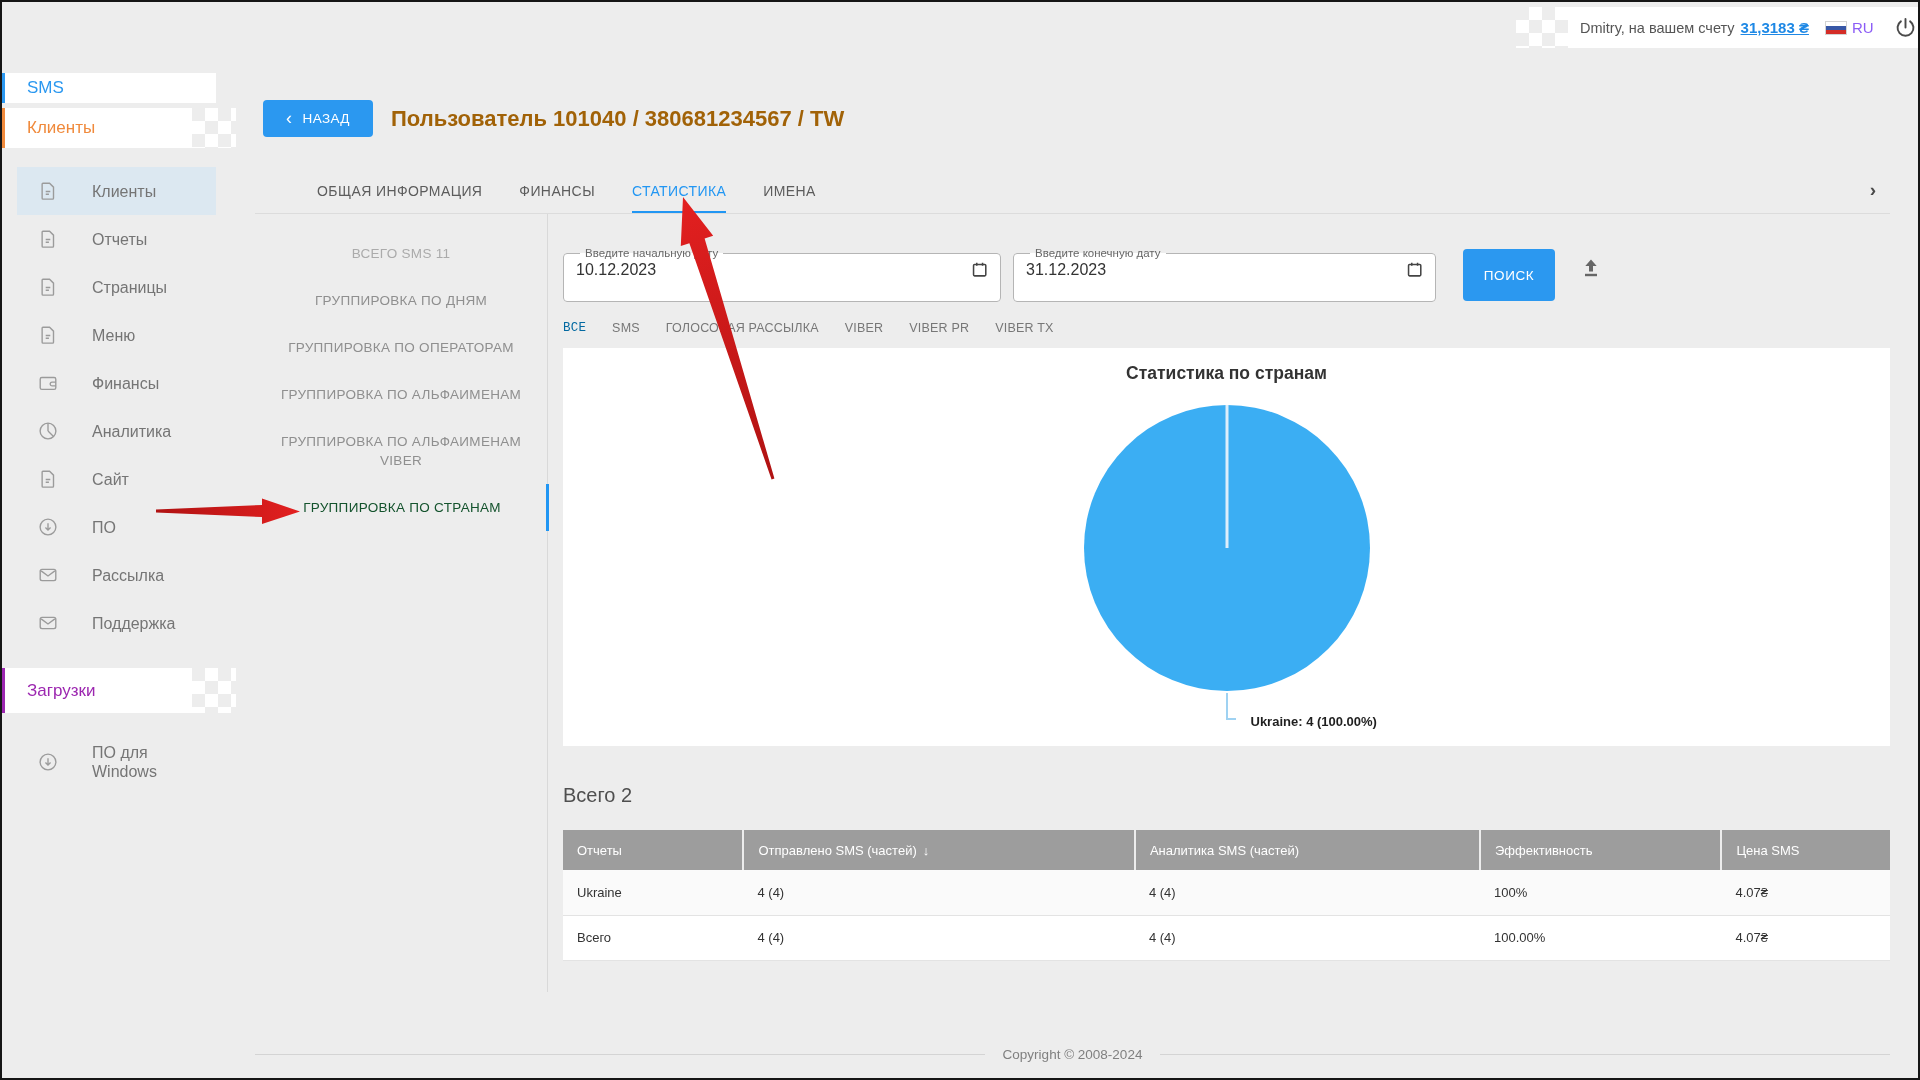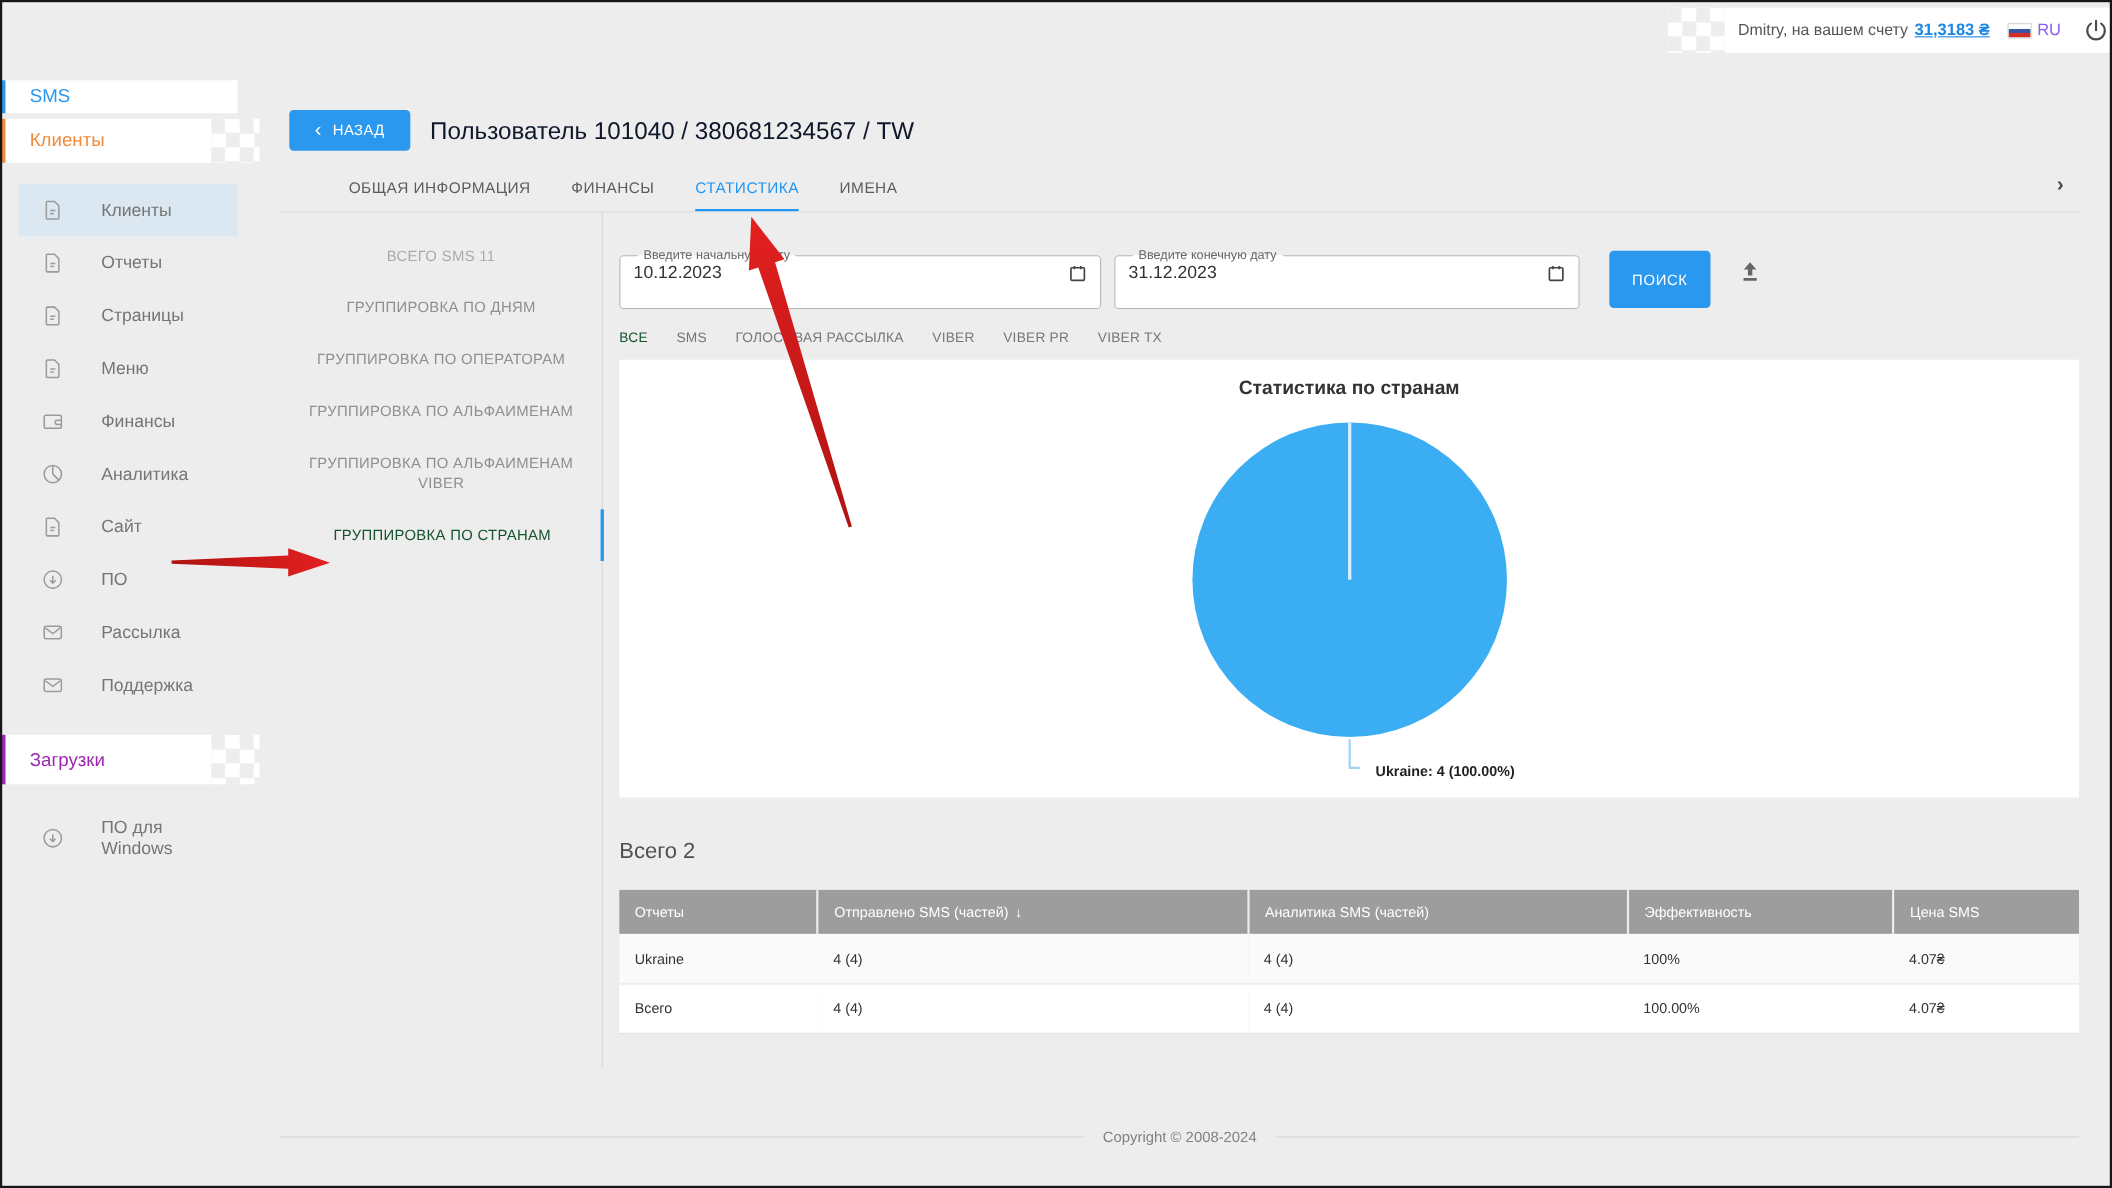--- a/index.html
+++ b/index.html
@@ -46,23 +46,23 @@
 
   
   .main { position:absolute; left:255px; top:0; width:1635px; z-index:1; }
   .titlerow { margin-top:100px; display:flex; align-items:center; }
   .back {
     margin-left:8px; width:110px; height:37px; background:#2b98f0; color:#fff; border:none;
     border-radius:4px; font-size:13.5px; letter-spacing:.4px; display:flex; align-items:center;
     justify-content:center; gap:10px; font-family:inherit; cursor:pointer;
   }
   .back .chev { font-size:18px; line-height:1; margin-top:-2px; }
-  .page-title { margin:0 0 0 18px; font-size:22px; font-weight:400; color:#0f172a; }
-
-  .tabs { margin-top:13px; height:43px; border-bottom:1px solid #dcdcdc; display:flex; align-items:stretch;
+  .page-title { margin:0 0 0 18px; font-size:22px; font-weight:700; color:#a16207; }
+
+  .tabs { margin-top:34px; height:43px; border-bottom:1px solid #dcdcdc; display:flex; align-items:stretch;
     padding-left:62px; gap:37px; position:relative; }
   .tab { font-size:14px; color:#5c5c5c; letter-spacing:.4px; display:flex; align-items:center;
     border-bottom:2px solid transparent; cursor:pointer; }
   .tab.active { color:#2196f3; border-bottom-color:#2196f3; }
   .tabs-chevron { position:absolute; right:14px; top:8px; color:#4a4a4a; font-size:19px; cursor:pointer; font-weight:bold; }
 
   .content { display:flex; }
   .subnav { width:293px; flex:none; border-right:1px solid #d9d9d9; height:778px; padding-top:16px; }
   .snitem { padding:14px 24px; text-align:center; font-size:13.5px; line-height:19px; color:#8f8f8f;
     letter-spacing:.3px; cursor:pointer; }
@@ -76,21 +76,21 @@
   .datebox-start { width:438px; }
   .datebox-end { width:423px; margin-left:12px; }
   .datebox legend { font-size:11.5px; color:#666; padding:0 5px; margin-left:4px; }
   .dval { font-size:16px; color:#333; display:flex; justify-content:space-between; align-items:center; margin-top:1px; }
   .search { margin-left:27px; margin-top:2px; width:92px; height:52px; background:#2b98f0; color:#fff;
     border:none; border-radius:4px; font-size:13.5px; letter-spacing:.6px; font-family:inherit; cursor:pointer; }
   .upload { margin-left:24px; margin-top:9px; cursor:pointer; }
 
   .channels { margin-top:19px; display:flex; gap:26px; font-size:12.5px; color:#777; letter-spacing:.2px; }
   .channel { cursor:pointer; white-space:nowrap; }
-  .channel.active { color:#14532d; }
+  .channel.active { color:#0369a1;font-family:Liberation Mono, monospace; }
 
   .card { margin-top:13px; background:#fff; height:398px; position:relative; }
   .chart-title { margin:0; padding-top:15px; text-align:center; font-size:17.5px; color:#333; font-weight:bold; }
   .pie-svg { position:absolute; left:50%; top:35px; transform:translateX(-50%); }
   .pie-label { position:absolute; left:calc(50% + 24px); top:366px; font-size:13px; font-weight:bold; color:#1f1f1f; }
 
   .total { margin:38px 0 0; font-size:20px; color:#4f4f4f; font-weight:400; }
 
   table.stats { margin-top:23px; width:100%; border-collapse:collapse; table-layout:fixed; }
   .stats thead th { background:#9d9d9d; color:#fff; font-weight:400; font-size:13px; text-align:left;

